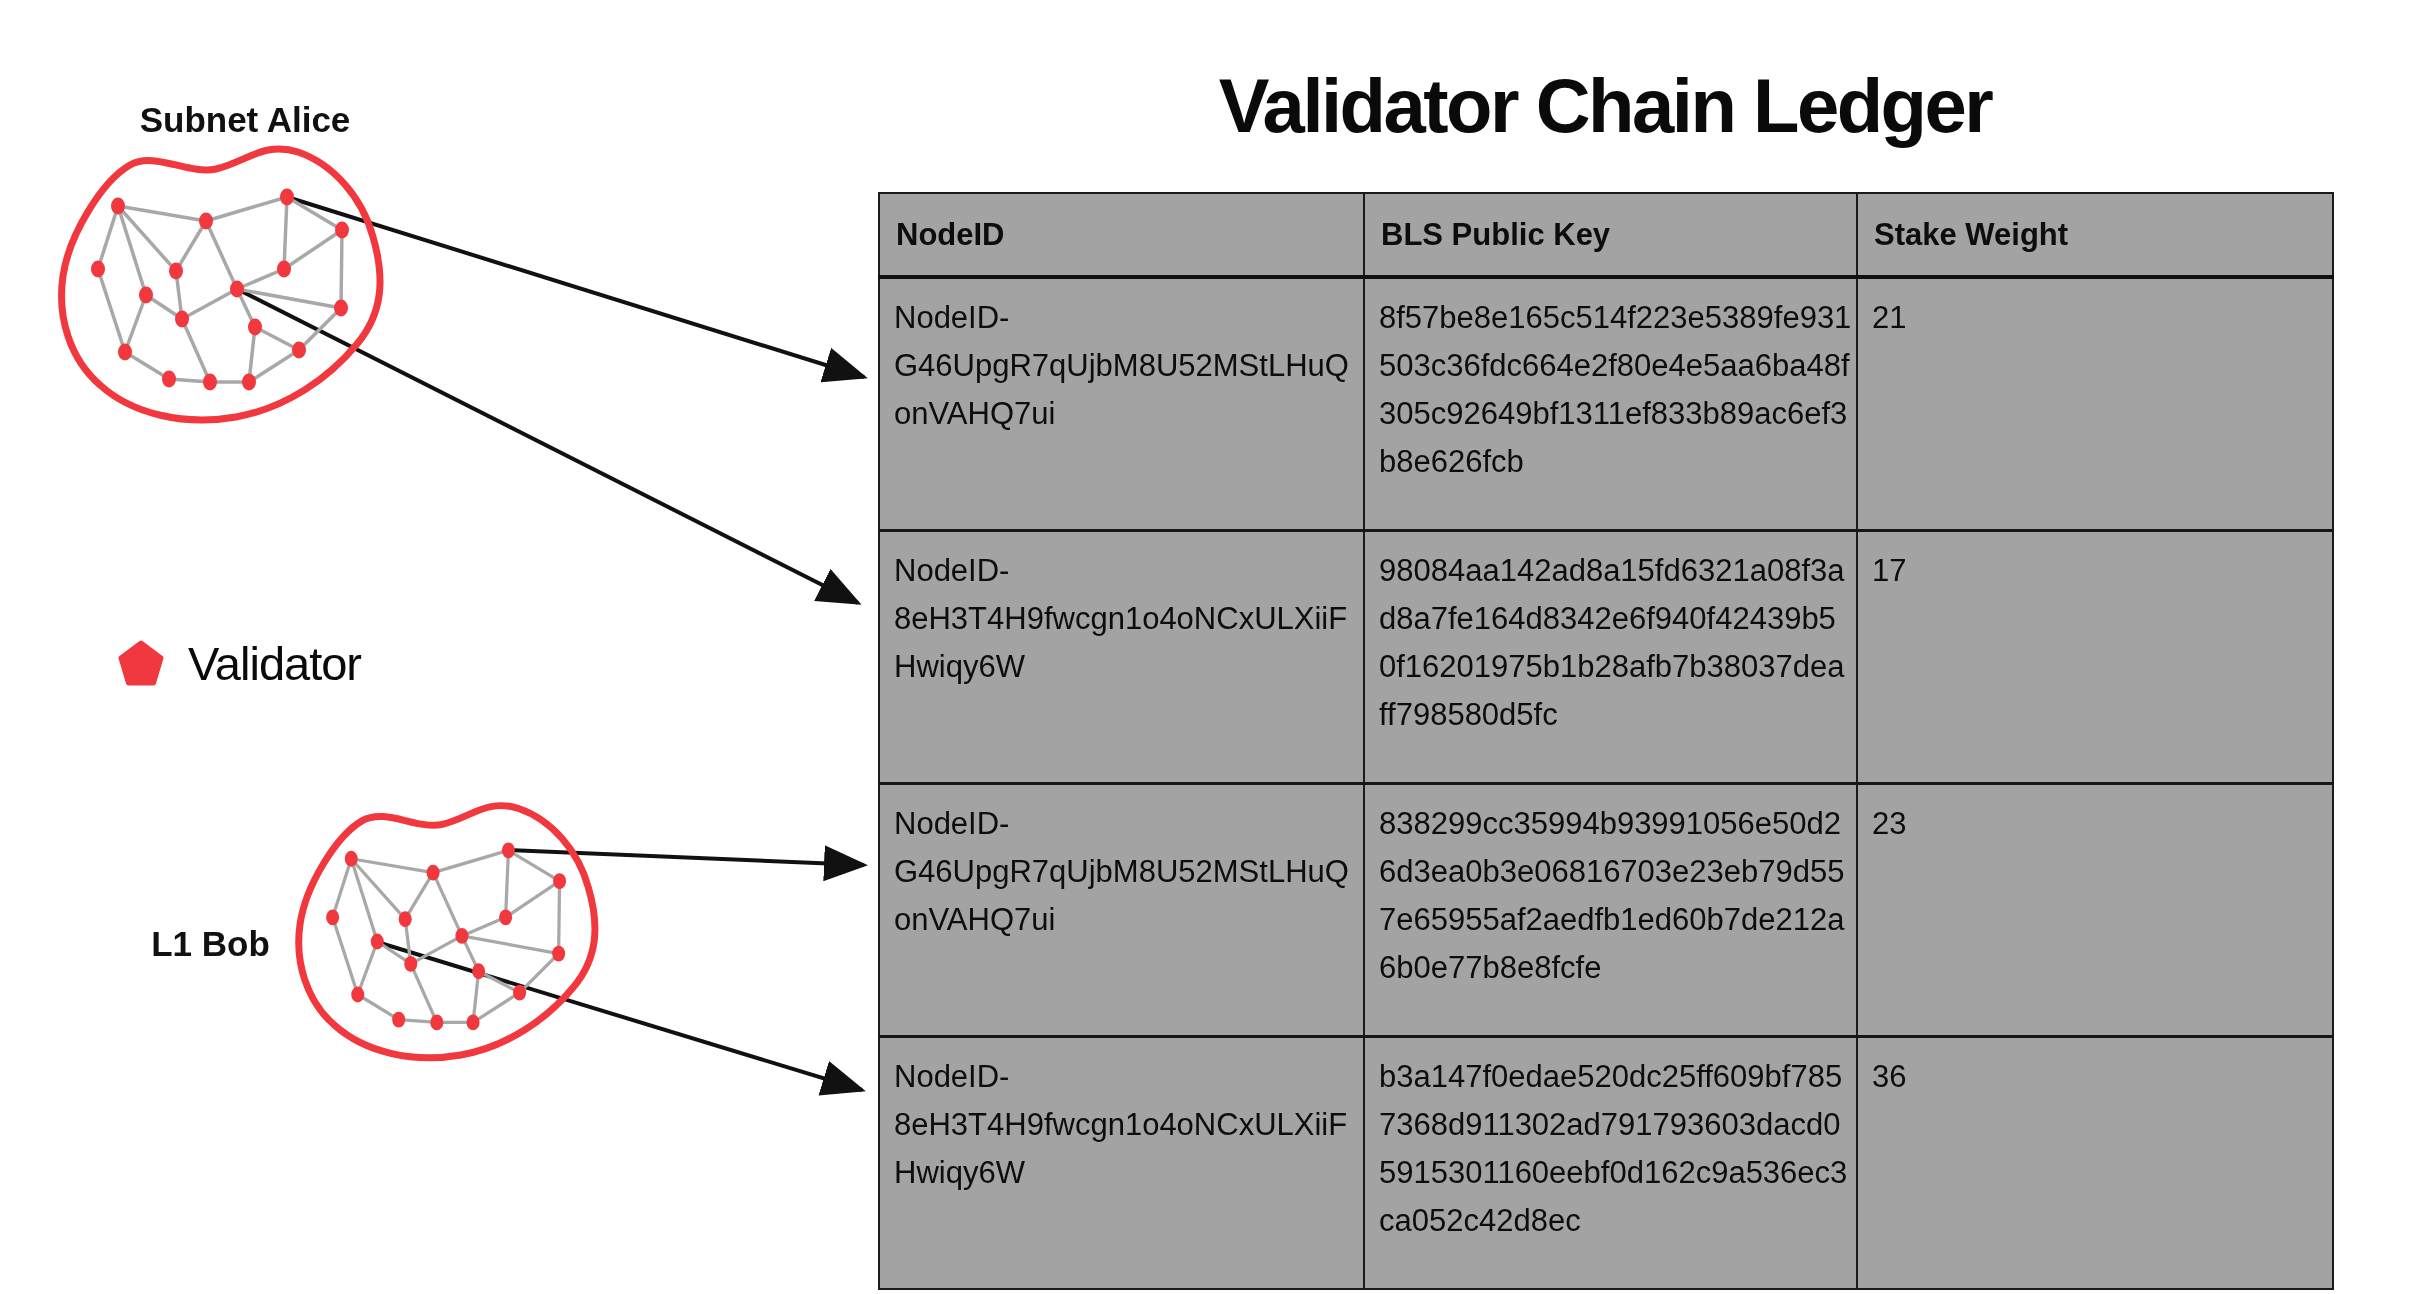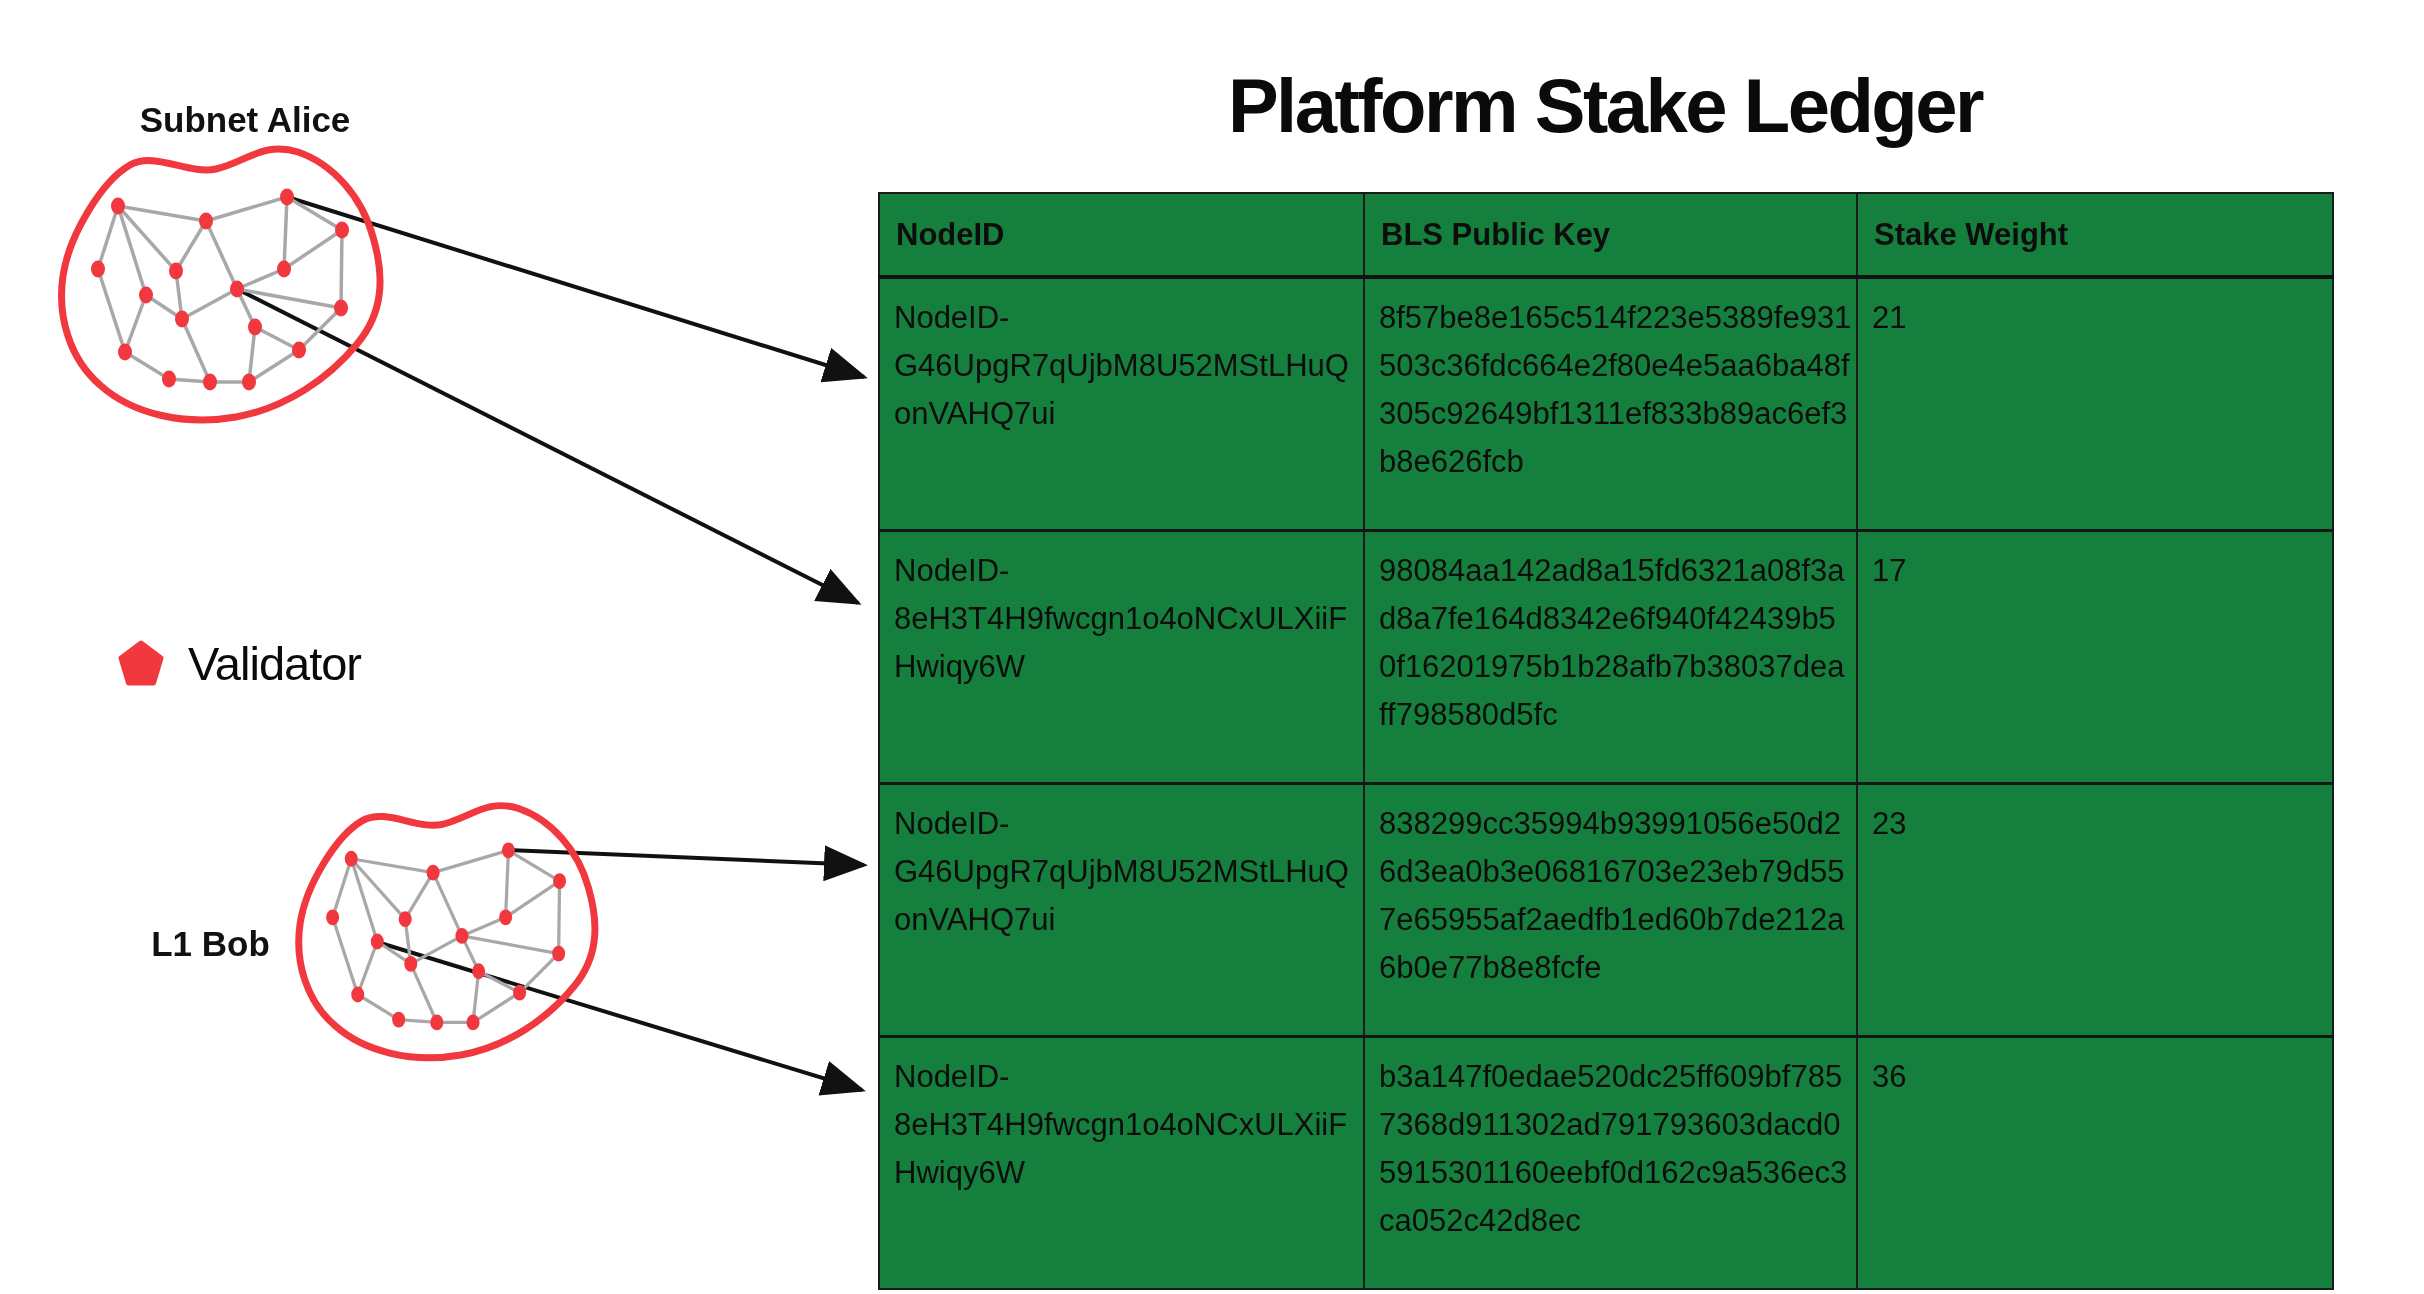--- a/index.html
+++ b/index.html
@@ -45,21 +45,21 @@
 
   
   #diagram-svg{left:0;top:0;}
 
   
   #ledger-table{
     left:878px;top:192px;
     width:1454px;
     border-collapse:collapse;
     table-layout:fixed;
-    background:#15803d;
+    background:#a3a3a3;
   }
   #ledger-table th,#ledger-table td{
     border:2px solid #1b1b1b;
     font-size:31px;
     overflow-wrap:break-word;
     word-wrap:break-word;
   }
   #ledger-table thead th{
     height:81px;
     font-weight:bold;
@@ -195,21 +195,21 @@
         <ellipse cx="205" cy="182" rx="7" ry="8.5" fill="#f1383e"></ellipse>
         <ellipse cx="249" cy="205" rx="7" ry="8.5" fill="#f1383e"></ellipse>
         <ellipse cx="75" cy="207" rx="7" ry="8.5" fill="#f1383e"></ellipse>
         <ellipse cx="119" cy="234" rx="7" ry="8.5" fill="#f1383e"></ellipse>
         <ellipse cx="160" cy="237" rx="7" ry="8.5" fill="#f1383e"></ellipse>
         <ellipse cx="199" cy="237" rx="7" ry="8.5" fill="#f1383e"></ellipse>
       </g>
   </g>
 </svg>
 
-<div id="page-title" class="abs">Platform Stake Ledger</div>
+<div id="page-title" class="abs">Validator Chain Ledger</div>
 
 <div id="alice-label" class="abs cluster-label">Subnet Alice</div>
 
 <div id="bob-label" class="abs cluster-label">L1 Bob</div>
 
 <div id="legend" class="abs">
   <svg width="46" height="48" viewBox="0 0 46 48">
     <polygon points="23,3 43,18 35.5,43 10.5,43 3,18" fill="#f1383e" stroke="#f1383e" stroke-width="5" stroke-linejoin="round"></polygon>
   </svg>
   <span class="legend-text">Validator</span>

